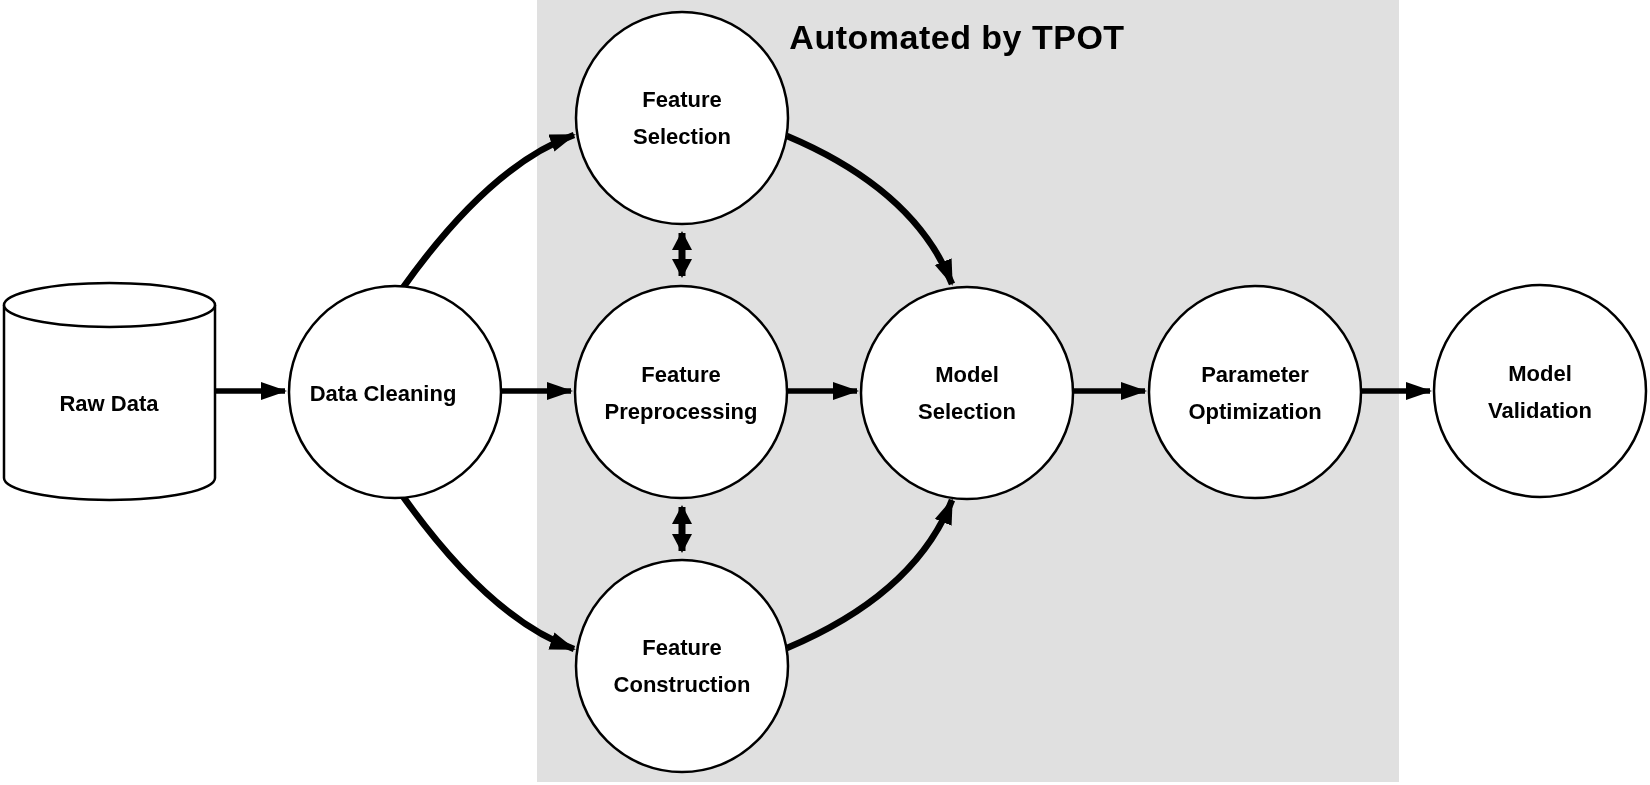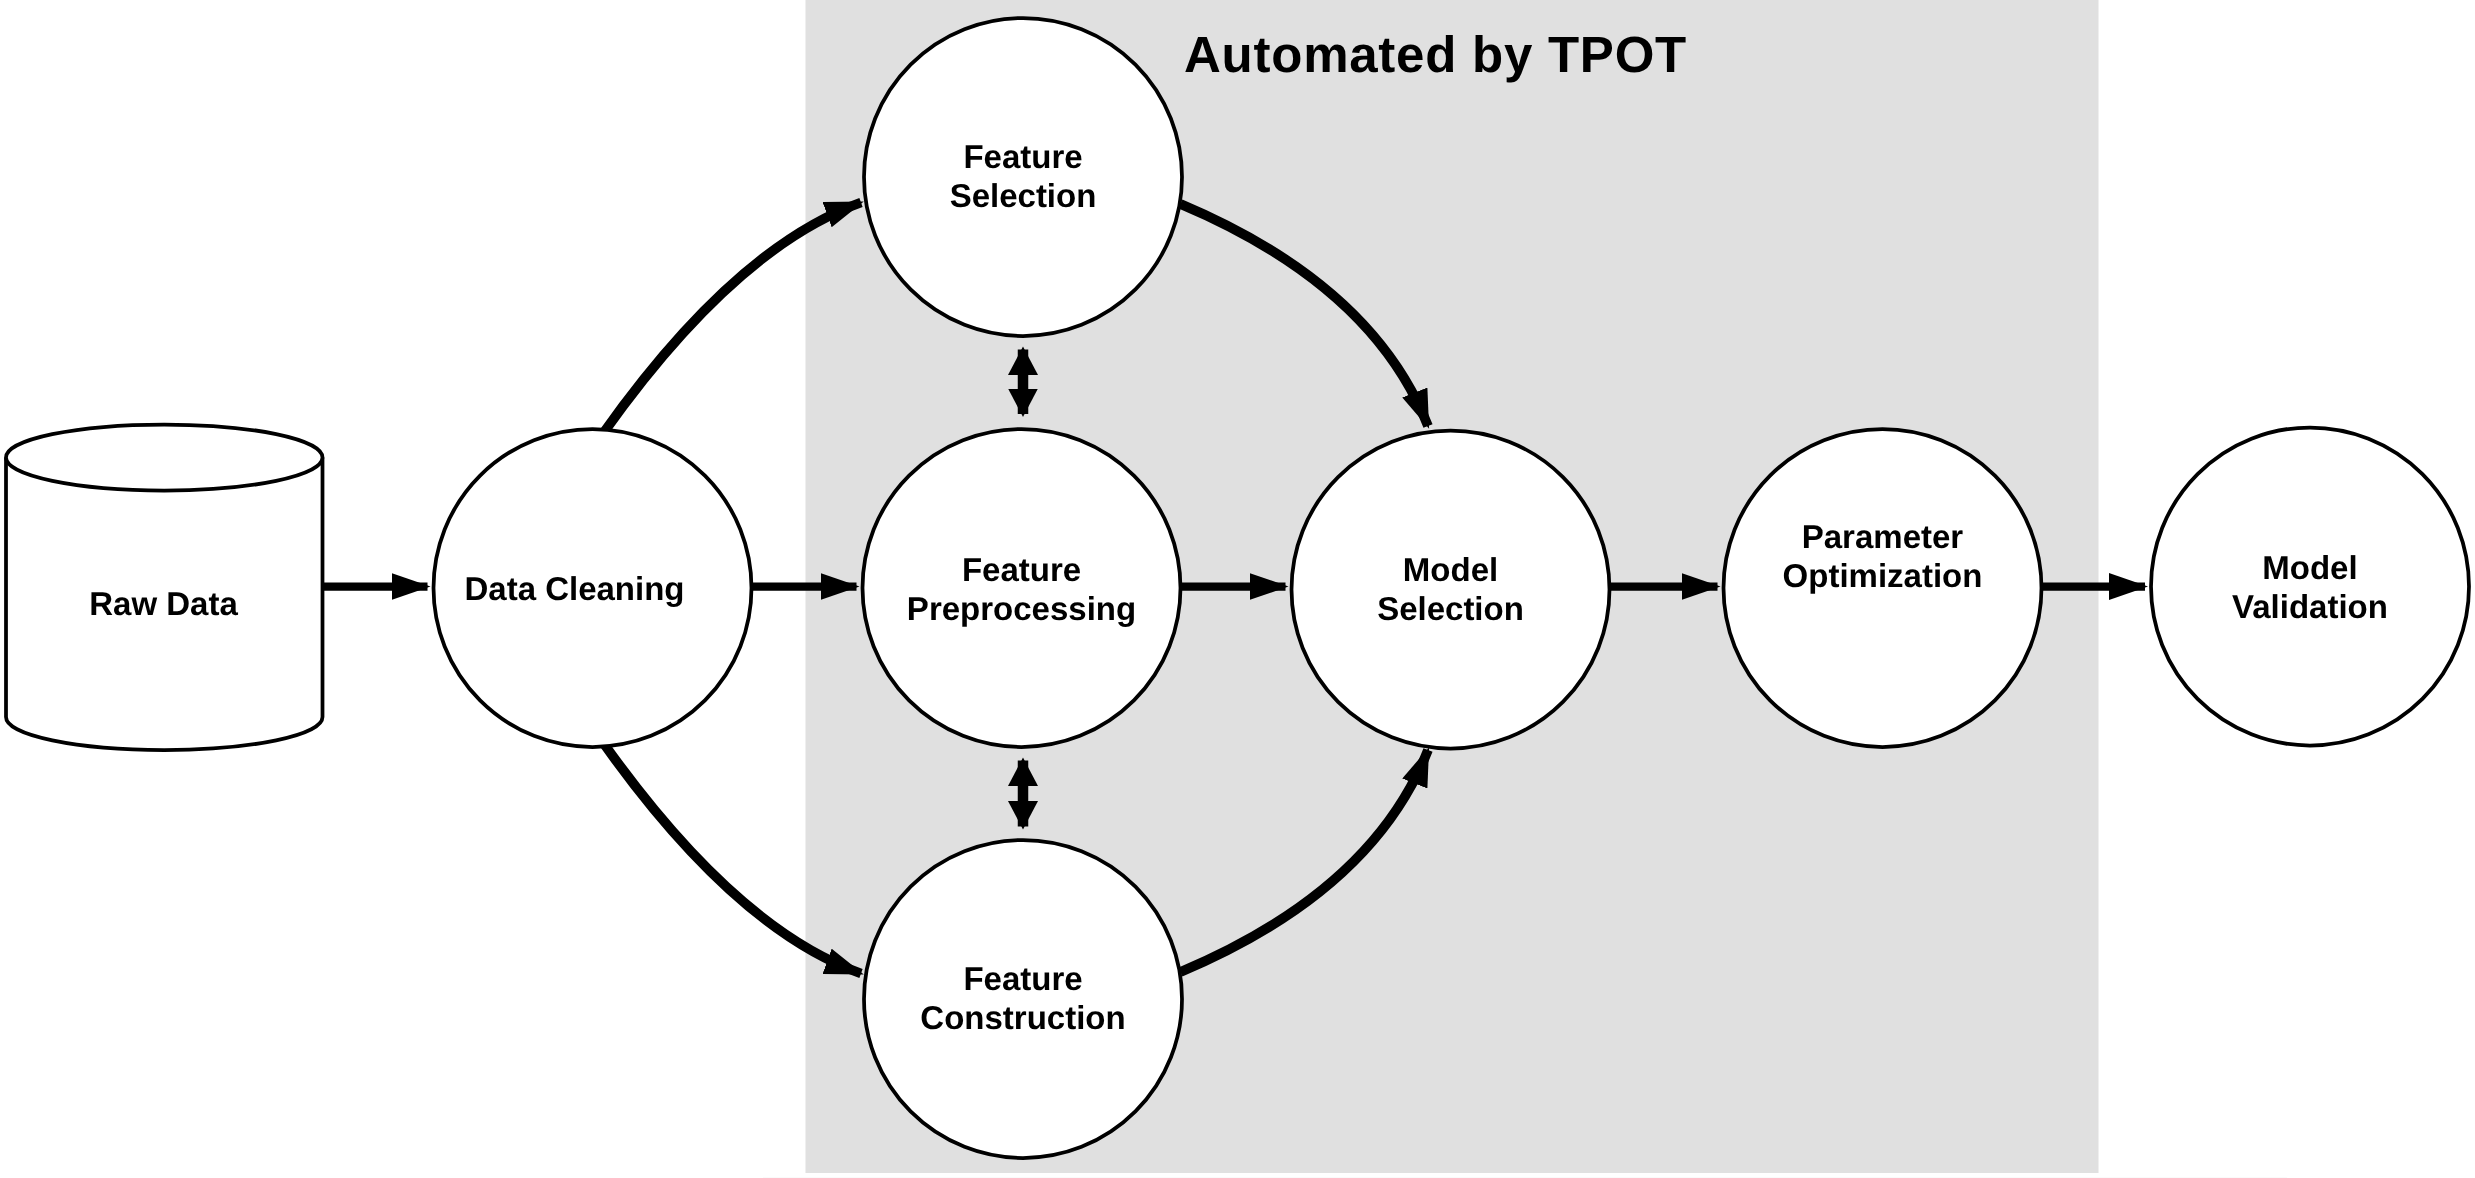--- a/index.html
+++ b/index.html
@@ -25,35 +25,35 @@
     position: absolute;
     transform: translate(-50%, -50%);
     color: #000000;
     font-weight: 700;
     text-align: center;
     white-space: pre-line;
     pointer-events: none;
   }
   .node-label {
     font-size: 22px;
-    line-height: 26px;
+    line-height: 37px;
   }
   .region-title {
     font-size: 34px;
     line-height: 38px;
     letter-spacing: 0.5px;
   }
   
   .pos-raw-data        { left: 109px;  top: 403px; }
   .pos-data-cleaning   { left: 383px;  top: 393px; }
   .pos-feat-sel        { left: 682px;  top: 118px; }
   .pos-feat-pre        { left: 681px;  top: 393px; }
   .pos-feat-con        { left: 682px;  top: 666px; }
   .pos-model-sel       { left: 967px;  top: 393px; }
-  .pos-param-opt       { left: 1255px; top: 371px; text-align: center; }
+  .pos-param-opt       { left: 1255px; top: 393px; text-align: center; }
   .pos-model-val       { left: 1540px; top: 392px; }
   .pos-region-title    { left: 957px;  top: 37px;  }
 </style>
 </head>
 <body>
 
 <div class="stage">
 
   <svg width="1650" height="785" viewBox="0 0 1650 785">
     <defs>

